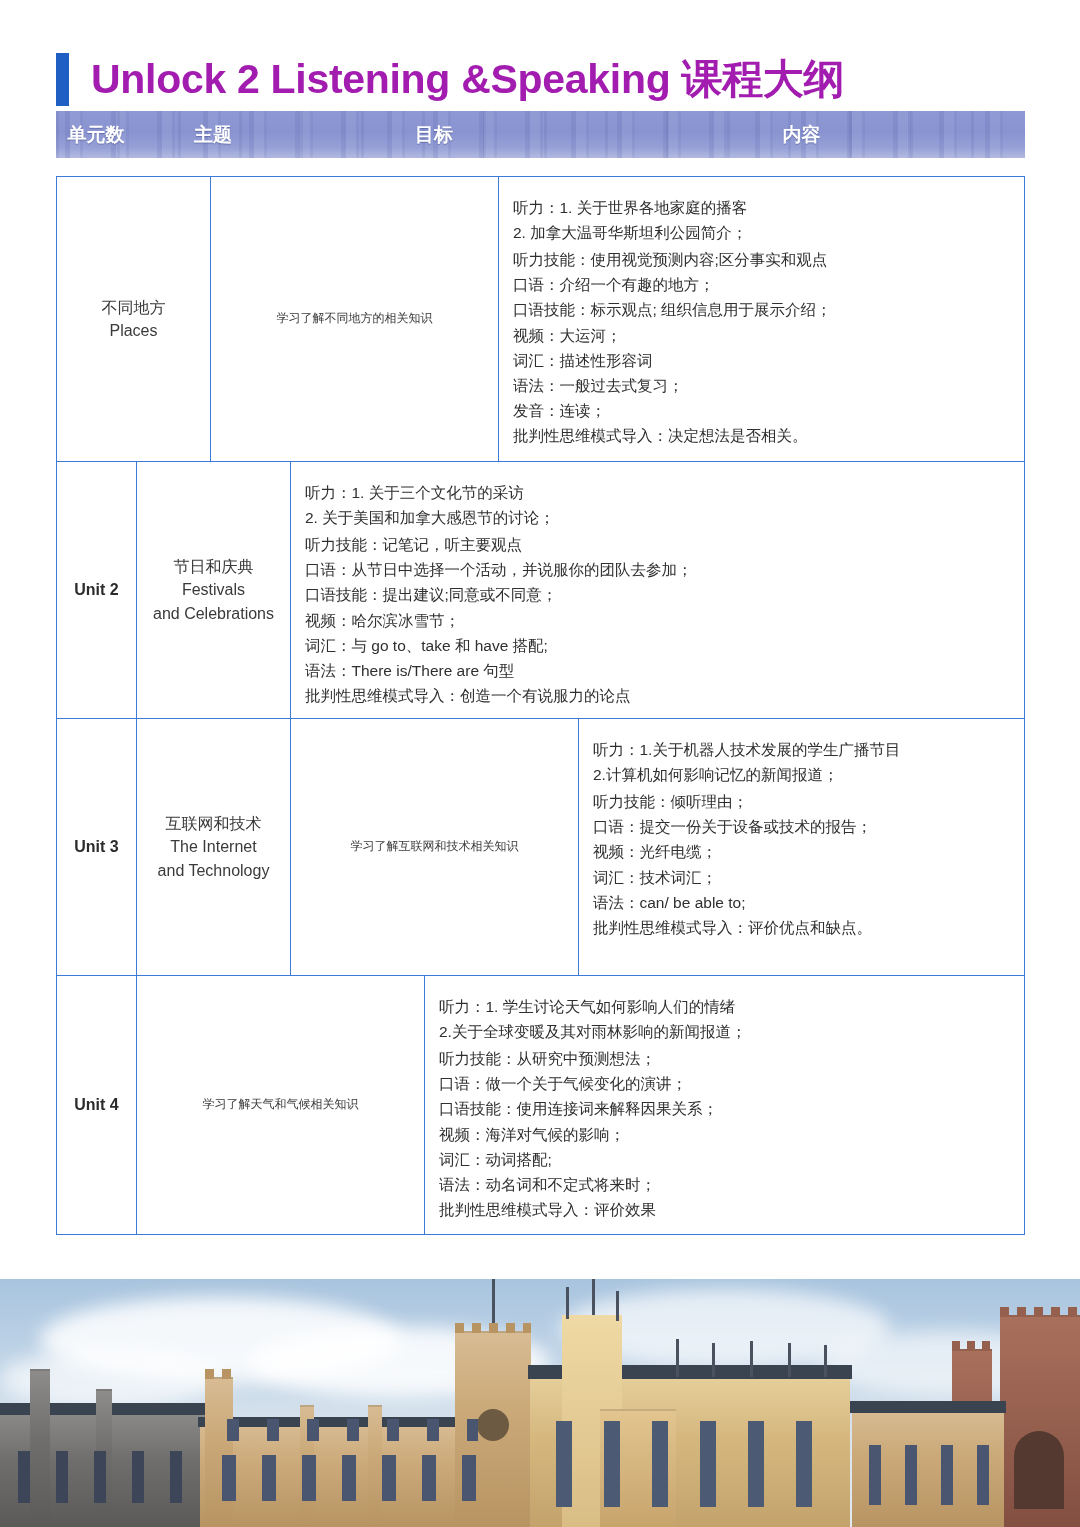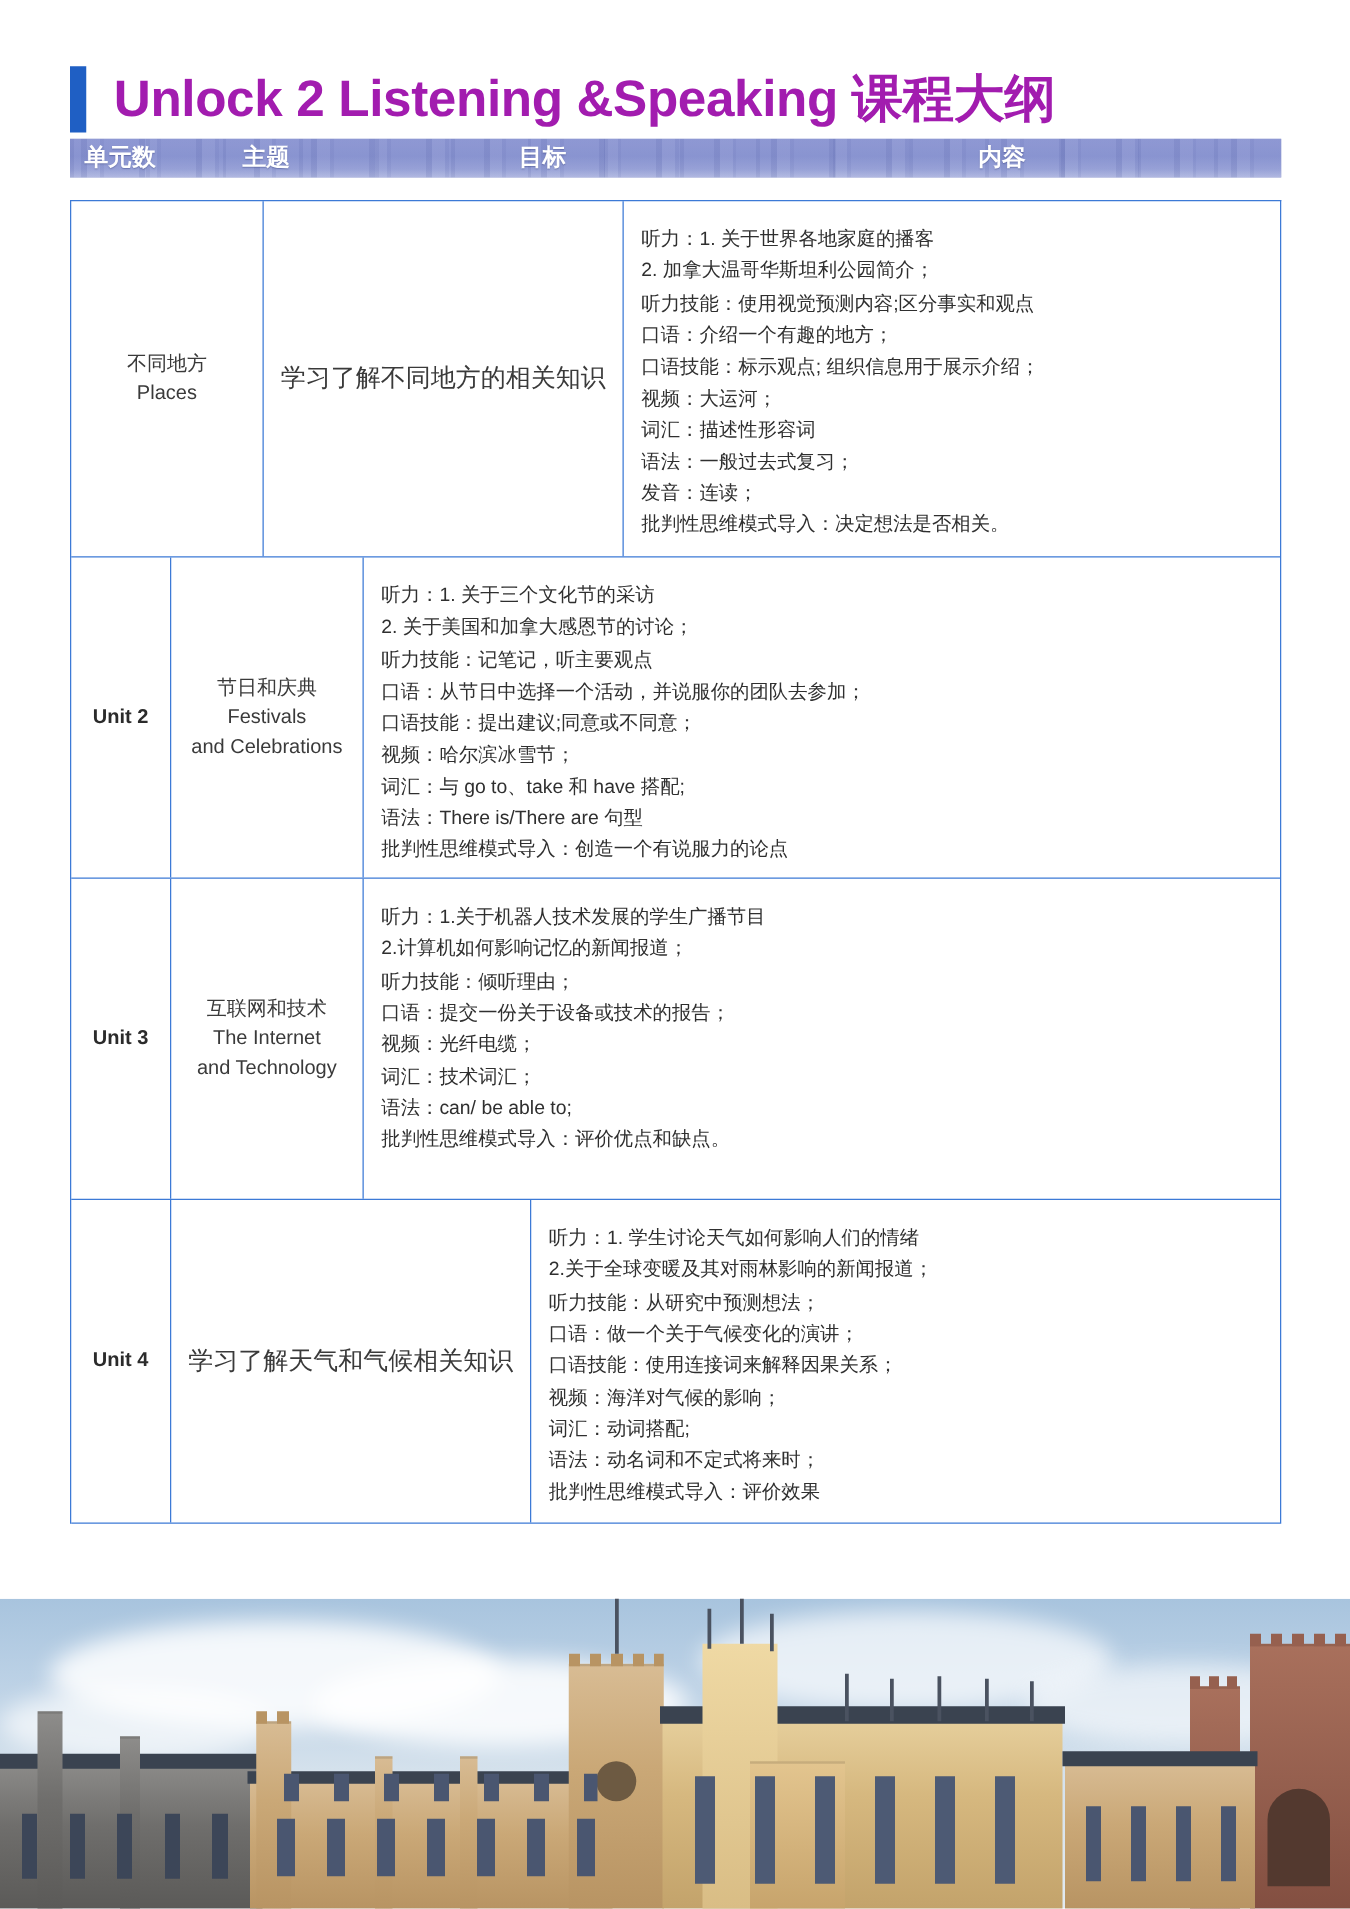--- a/index.html
+++ b/index.html
@@ -39,21 +39,21 @@
   }
 
   
   .table-wrap {
     position: relative;
     margin: 0 0 0 56px;
     width: 969px;
   }
   .thead {
     position: relative;
-    height: 31px;
+    height: 47px;
     overflow: hidden;
     background: #8d97d0;
   }
   .thead-photo {
     position: absolute;
     inset: 0;
     background:
       
       repeating-linear-gradient(90deg,
         rgba(255,255,255,0.00) 0px,
@@ -131,21 +131,21 @@
   }
   .topic-cell {
     font-size: 16px;
     color: #3a3a3a;
     text-align: center;
     line-height: 1.45;
     white-space: pre-line;
     padding: 0 6px;
   }
   .goal-cell {
-    font-size: 20px;
+    font-size: 12px;
     color: #3a3a3a;
     text-align: center;
     line-height: 1.45;
     padding: 0 10px;
   }
   .content-cell {
     padding: 18px 10px 14px 14px;
     flex-direction: column;
     gap: 0;
   }
@@ -281,20 +281,21 @@
         <div class="content-line">语法：There is/There are 句型</div>
         <div class="content-line">批判性思维模式导入：创造一个有说服力的论点</div>
       </div>
     </div>
 
     <div class="trow" style="height:257px;">
       <div class="td c1 unit-cell">Unit 3</div>
       <div class="td c2 topic-cell">互联网和技术
 The Internet
 and Technology</div>
+      <div class="td c3 goal-cell">学习了解互联网和技术相关知识</div>
       <div class="td c4 content-cell">
         <div class="content-line first">听力：1.关于机器人技术发展的学生广播节目
           2.计算机如何影响记忆的新闻报道；</div>
         <div class="content-line">听力技能：倾听理由；</div>
         <div class="content-line">口语：提交一份关于设备或技术的报告；</div>
         <div class="content-line">视频：光纤电缆；</div>
         <div class="content-line">词汇：技术词汇；</div>
         <div class="content-line">语法：can/ be able to;</div>
         <div class="content-line">批判性思维模式导入：评价优点和缺点。</div>
       </div>

